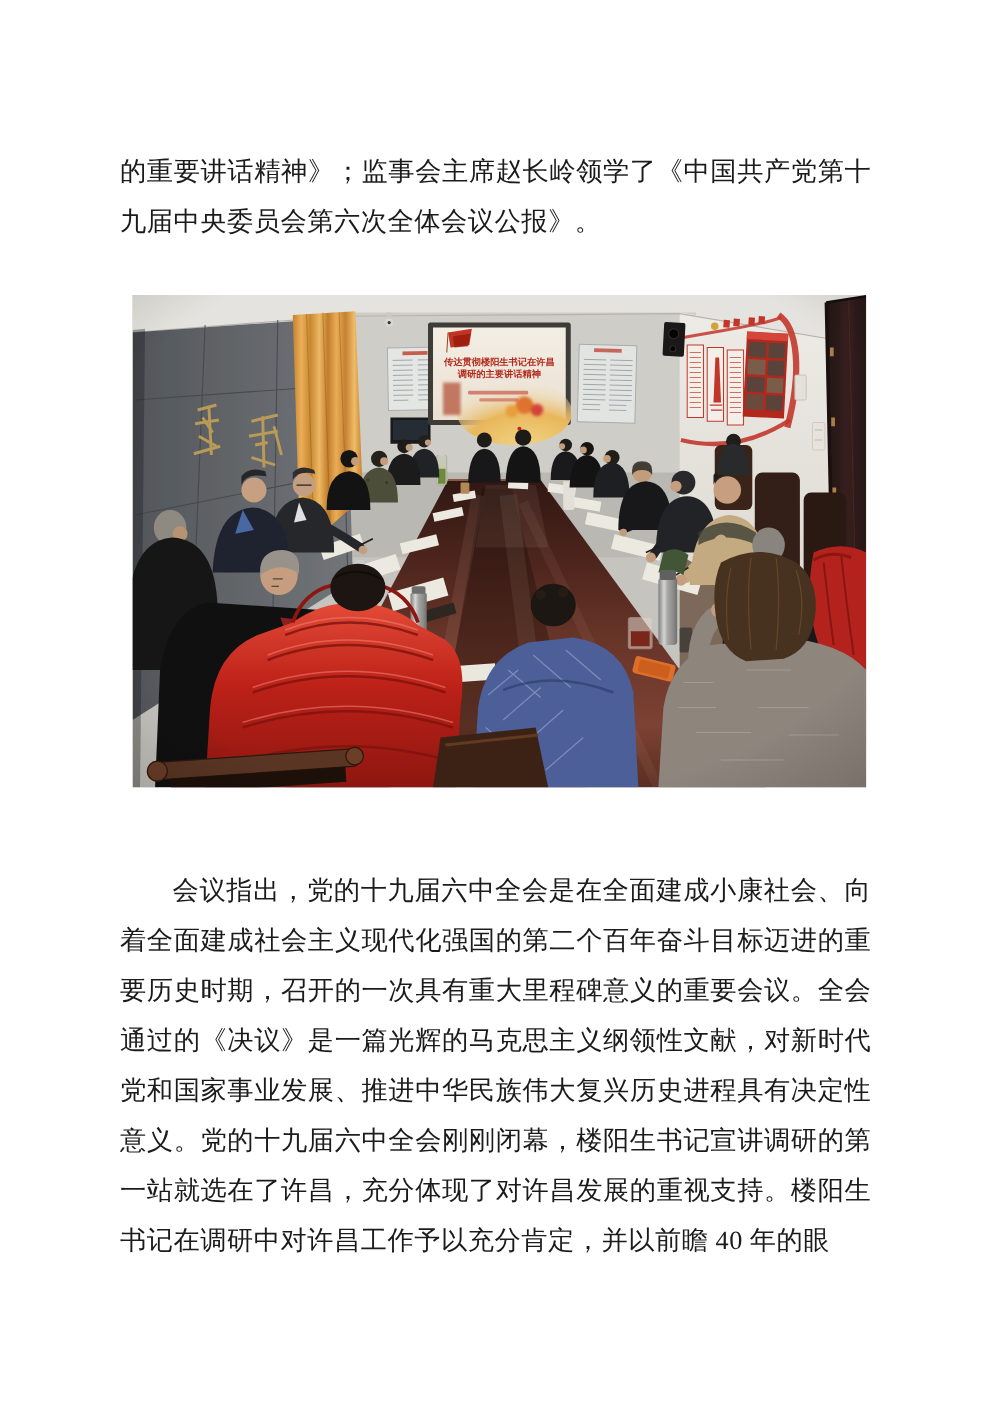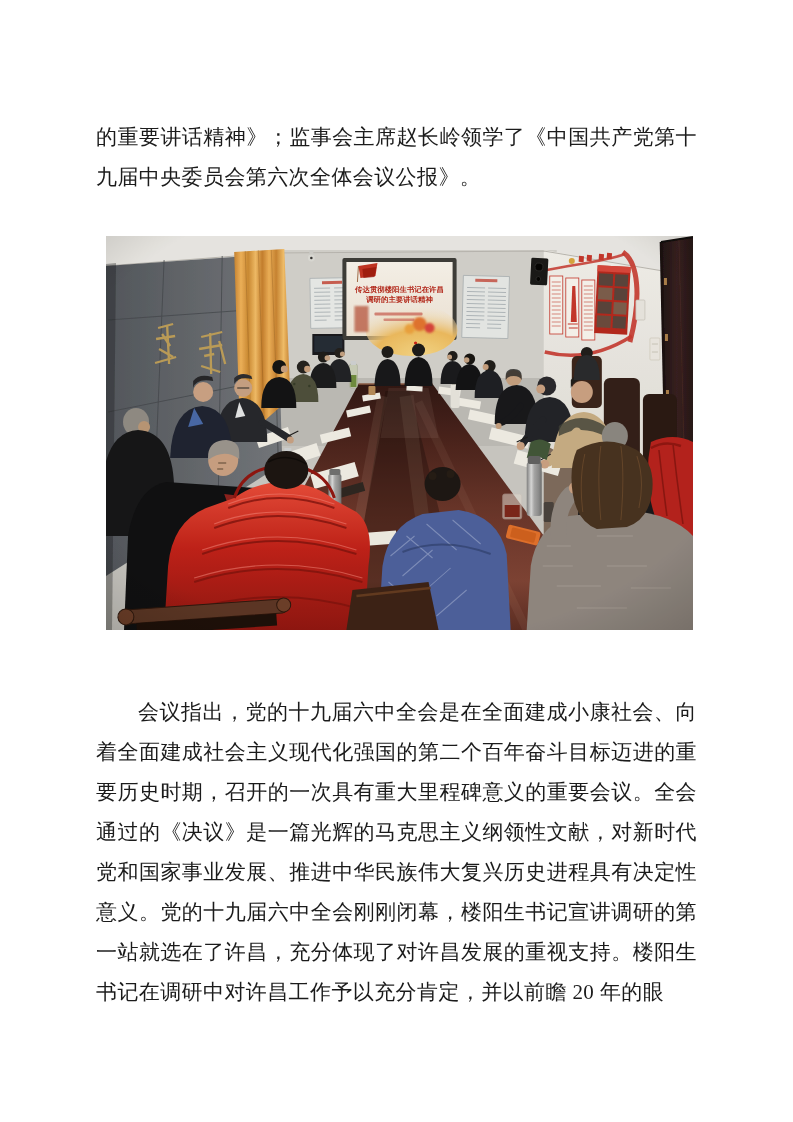--- a/index.html
+++ b/index.html
@@ -480,15 +480,15 @@
       <rect x="30" y="382" width="140" height="12" fill="#1a0d08"></rect>
     </g>
     <polygon points="246,354 322,346 332,394 240,394" fill="#3a2014"></polygon>
     <path d="M250,360 L324,352" stroke="#61391f" stroke-width="2.5" fill="none"></path>
 
     <rect x="0" y="0" width="586" height="394" fill="url(#gVign)"></rect>
     <rect x="0" y="0" width="586" height="394" fill="#785a3c" opacity="0.04"></rect>
   </svg>
   </figure>
 
-  <p class="para para-body">会议指出，党的十九届六中全会是在全面建成小康社会、向着全面建成社会主义现代化强国的第二个百年奋斗目标迈进的重要历史时期，召开的一次具有重大里程碑意义的重要会议。全会通过的《决议》是一篇光辉的马克思主义纲领性文献，对新时代党和国家事业发展、推进中华民族伟大复兴历史进程具有决定性意义。党的十九届六中全会刚刚闭幕，楼阳生书记宣讲调研的第一站就选在了许昌，充分体现了对许昌发展的重视支持。楼阳生书记在调研中对许昌工作予以充分肯定，并以前瞻 20 年的眼</p>
+  <p class="para para-body">会议指出，党的十九届六中全会是在全面建成小康社会、向着全面建成社会主义现代化强国的第二个百年奋斗目标迈进的重要历史时期，召开的一次具有重大里程碑意义的重要会议。全会通过的《决议》是一篇光辉的马克思主义纲领性文献，对新时代党和国家事业发展、推进中华民族伟大复兴历史进程具有决定性意义。党的十九届六中全会刚刚闭幕，楼阳生书记宣讲调研的第一站就选在了许昌，充分体现了对许昌发展的重视支持。楼阳生书记在调研中对许昌工作予以充分肯定，并以前瞻 40 年的眼</p>
 
 </div>
 
 </body></html>

